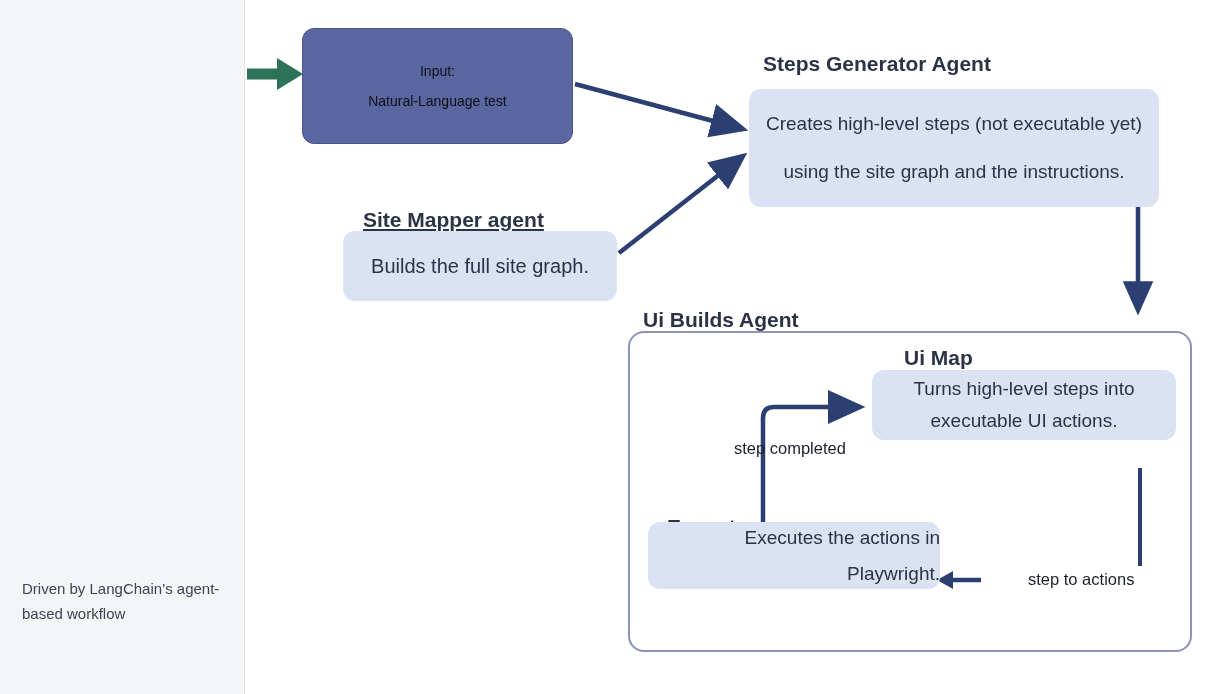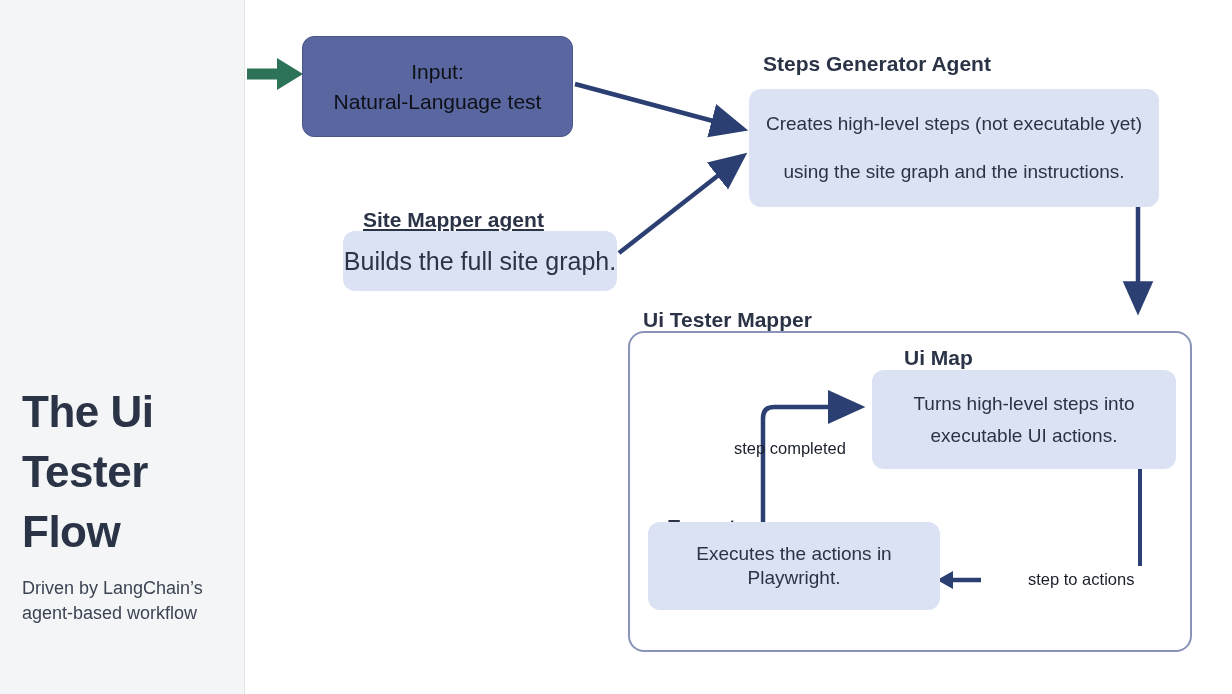--- a/index.html
+++ b/index.html
@@ -35,21 +35,21 @@
     line-height: 60px;
     font-weight: 700;
     letter-spacing: -0.5px;
     color: #2b3346;
   }
   #sidebar-subtitle {
     position: absolute;
     left: 22px;
     top: 576px;
     width: 212px;
-    font-size: 18px;
+    font-size: 15px;
     line-height: 25px;
     color: #3c4454;
   }
 
   
   #canvas {
     position: absolute;
     left: 245px; top: 0;
     width: 987px; height: 694px;
     background: #ffffff;
@@ -76,65 +76,65 @@
     position: absolute;
     font-size: 21px;
     font-weight: 700;
     color: #2b3346;
     white-space: nowrap;
   }
 
   
   #node-input {
     left: 57px; top: 28px;
-    width: 271px; height: 101px;
+    width: 271px; height: 116px;
     background: #5a669f;
     border: 1.5px solid #4a5689;
     border-radius: 12px;
     color: #0d1117;
-    font-size: 21px;
+    font-size: 14px;
     line-height: 30px;
-    margin-top: 8px;
   }
 
   
   .node-light {
     background: #dae2f3;
     color: #2b3346;
     border-radius: 12px;
   }
   #node-steps {
     left: 504px; top: 89px;
     width: 410px; height: 118px;
     font-size: 19px;
     line-height: 48px;
   }
   #label-steps { left: 518px; top: 52px; }
 
   #node-mapper {
     left: 98px; top: 231px;
-    width: 274px; height: 60px;
-    font-size: 25px;
+    width: 274px; height: 70px;
+    font-size: 20px;
     line-height: 28px;
   }
   #label-mapper { left: 118px; top: 208px; text-decoration: underline; }
 
   #node-uimap {
     left: 627px; top: 370px;
-    width: 304px; height: 99px;
+    width: 304px; height: 70px;
     font-size: 19px;
     line-height: 32px;
   }
   #label-uimap { left: 641px; top: 346px; margin-left: 18px; }
 
   #node-executor {
     left: 403px; top: 522px;
-    width: 292px; height: 88px;
+    width: 292px; height: 67px;
     font-size: 19px;
-    line-height: 24px;
+    line-height: 36px;
+    text-align: right;
   }
   #label-executor { left: 422px; top: 515px; }
 
   
   #group-tester {
     position: absolute;
     left: 383px; top: 331px;
     width: 564px; height: 321px;
     border: 2px solid #8a93b8;
     border-radius: 16px;
@@ -154,23 +154,20 @@
   }
   #edge-label-stepcompleted { left: 453px; top: 439px; }
   #edge-label-steptoexecute { left: 747px; top: 570px; }
 </style>
 </head>
 <body>
 
 <div id="page">
 
   <div id="sidebar">
-    <div id="sidebar-title">The
-Ui Tester
-Flow</div>
     <div id="sidebar-subtitle">Driven by LangChain’s
 agent-based workflow</div>
   </div>
 
   <div id="canvas">
 
     <svg id="edges" viewBox="0 0 987 694" width="987" height="694">
       <defs>
         <marker id="arrow-navy" markerWidth="9" markerHeight="9" refX="7.2" refY="4.5" orient="auto" markerUnits="strokeWidth">
           <path d="M0,0.7 L8.4,4.5 L0,8.3 Z" fill="#2b3f72"></path>
@@ -195,21 +192,21 @@
 
       <line x1="895" y1="468" x2="895" y2="566" stroke="#2b3f72" stroke-width="4"></line>
 
       <g>
         <line x1="736" y1="580" x2="706" y2="580" stroke="#2b3f72" stroke-width="4.5"></line>
         <path d="M708,571 L692,580 L708,589 Z" fill="#2b3f72"></path>
       </g>
     </svg>
 
     <div id="group-tester"></div>
-    <div class="node-label" id="label-tester">Ui Tester Mapper</div>
+    <div class="node-label" id="label-tester">Ui Builds Agent</div>
 
     <div class="node" id="node-input">
       <span class="node-text">Input:
 Natural-Language test</span>
     </div>
 
     <div class="node-label" id="label-steps">Steps Generator Agent</div>
     <div class="node node-light" id="node-steps">
       <span class="node-text">Creates high-level steps (not executable yet) using the site graph and the instructions.</span>
     </div>

